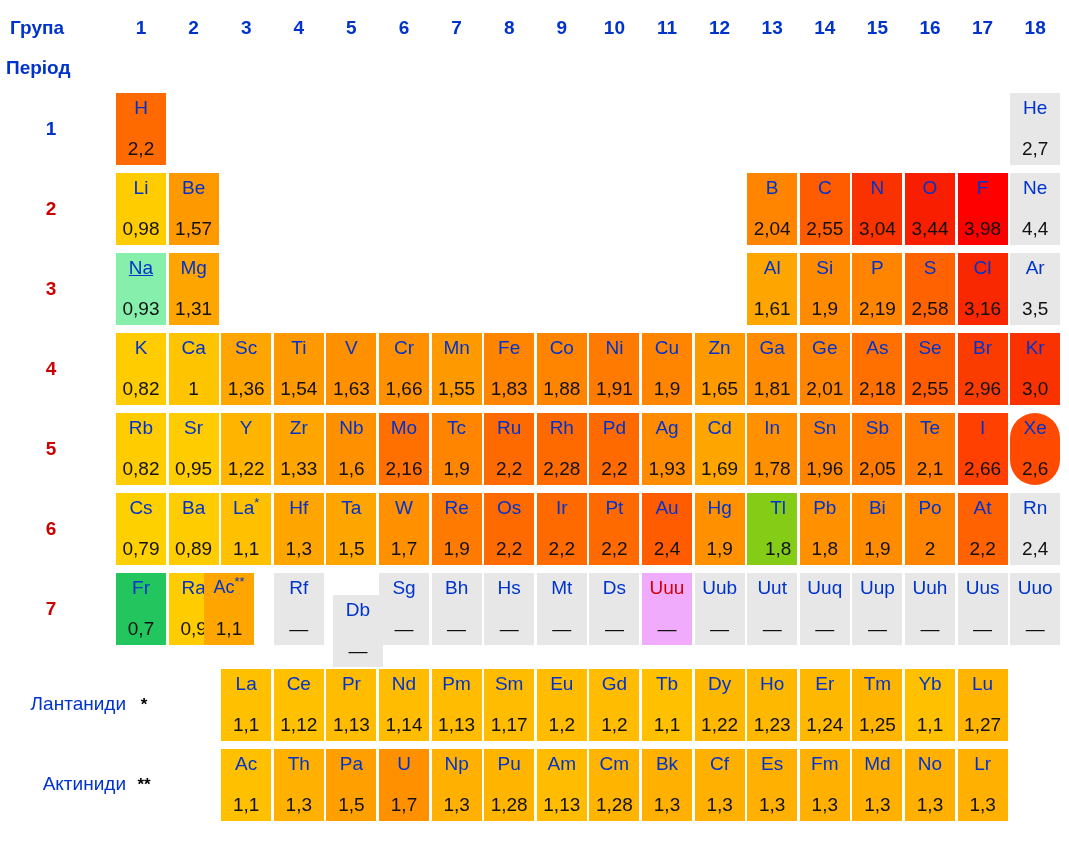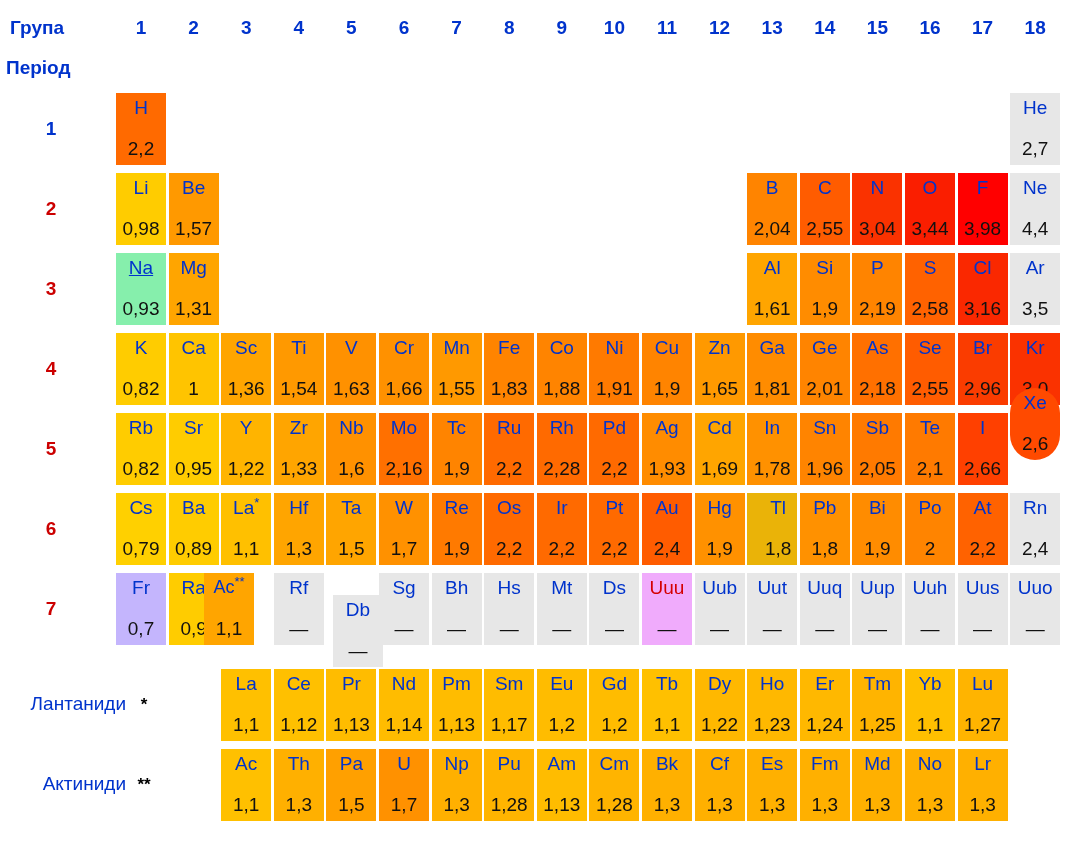--- a/index.html
+++ b/index.html
@@ -343,21 +343,21 @@
         <div class="val">2,05</div>
       </div>
       <div class="cell" style="left: 905px; top: 413px; background: rgb(255, 122, 0);">
         <div class="sym">Te</div>
         <div class="val">2,1</div>
       </div>
       <div class="cell" style="left: 957.6px; top: 413px; background: rgb(255, 64, 0);">
         <div class="sym">I</div>
         <div class="val">2,66</div>
       </div>
-      <div class="cell" style="left: 1010.2px; top: 388px; background: rgb(255, 74, 0); border-radius: 25px;">
+      <div class="cell" style="left: 1010.2px; top: 413px; background: rgb(255, 74, 0); border-radius: 25px;">
         <div class="sym">Xe</div>
         <div class="val">2,6</div>
       </div>
       <div class="cell" style="left: 116px; top: 493px; background: rgb(255, 208, 0);">
         <div class="sym">Cs</div>
         <div class="val">0,79</div>
       </div>
       <div class="cell" style="left: 168.6px; top: 493px; background: rgb(255, 204, 0);">
         <div class="sym">Ba</div>
         <div class="val">0,89</div>
@@ -395,21 +395,21 @@
         <div class="val">2,2</div>
       </div>
       <div class="cell" style="left: 642px; top: 493px; background: rgb(255, 92, 0);">
         <div class="sym">Au</div>
         <div class="val">2,4</div>
       </div>
       <div class="cell" style="left: 694.6px; top: 493px; background: rgb(255, 145, 0);">
         <div class="sym">Hg</div>
         <div class="val">1,9</div>
       </div>
-      <div class="cell" style="left: 747.2px; top: 493px; background: #eab308; padding-left: 12px;">
+      <div class="cell" style="left: 747.2px; top: 493px; background: #84cc16; padding-left: 12px;">
         <div class="sym">Tl</div>
         <div class="val">1,8</div>
       </div>
       <div class="cell" style="left: 799.8px; top: 493px; background: rgb(255, 145, 0);">
         <div class="sym">Pb</div>
         <div class="val">1,8</div>
       </div>
       <div class="cell" style="left: 852.4px; top: 493px; background: rgb(255, 140, 0);">
         <div class="sym">Bi</div>
         <div class="val">1,9</div>
@@ -419,21 +419,21 @@
         <div class="val">2</div>
       </div>
       <div class="cell" style="left: 957.6px; top: 493px; background: rgb(255, 98, 0);">
         <div class="sym">At</div>
         <div class="val">2,2</div>
       </div>
       <div class="cell" style="left: 1010.2px; top: 493px; background: rgb(231, 231, 231);">
         <div class="sym">Rn</div>
         <div class="val">2,4</div>
       </div>
-      <div class="cell" style="left: 116px; top: 573px; background: #c4b5fd; align-items: center;">
+      <div class="cell" style="left: 116px; top: 573px; background: #22c55e; align-items: center;">
         <div class="sym">Fr</div>
         <div class="val">0,7</div>
       </div>
       <div class="cell" style="left: 168.6px; top: 573px; background: rgb(255, 204, 0);">
         <div class="sym">Ra</div>
         <div class="val">0,9</div>
       </div>
       <div class="cell small" style="left: 204px; top: 573px; background: rgb(255, 165, 0);">
         <div class="sym">Ac<sup>**</sup></div>
         <div class="val">1,1</div>

